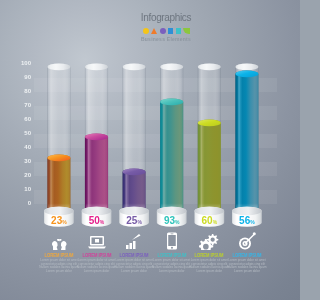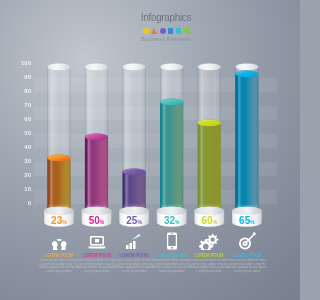--- a/index.html
+++ b/index.html
@@ -334,23 +334,23 @@
           <path d="M235.3 73.9 L235.3 211 L258.5 211 L258.5 73.9 A 11.6 3.4 0 0 0 235.3 73.9 Z" fill="url(#liq5)"></path>
           <rect x="236.10000000000002" y="197" width="21.599999999999998" height="14" fill="url(#liqGlow5)"></rect>
           <ellipse cx="246.9" cy="73.9" rx="11.6" ry="3.4" fill="url(#liqTop5)"></ellipse>
           <path d="M232 211 L232 222.5 A 14.9 4.2 0 0 0 261.8 222.5 L261.8 211 A 14.9 4.2 0 0 0 232 211 Z" fill="url(#bandG)"></path>
           <ellipse cx="246.9" cy="211" rx="14.9" ry="4.2" fill="url(#bandTop)"></ellipse>
         </g>
       </svg>
       <div class="band-txt" style="left: 43.9px; top: 214.5px; width: 30px; color: rgb(247, 148, 29); font-size: 10px; line-height: 11px;"><span>23</span><span style="font-size: 5px;">%</span></div>
       <div class="band-txt" style="left: 81.5px; top: 214.5px; width: 30px; color: rgb(230, 33, 140); font-size: 10px; line-height: 11px;"><span>50</span><span style="font-size: 5px;">%</span></div>
       <div class="band-txt" style="left: 119.1px; top: 214.5px; width: 30px; color: rgb(119, 92, 167); font-size: 10px; line-height: 11px;"><span>25</span><span style="font-size: 5px;">%</span></div>
-      <div class="band-txt" style="left: 156.7px; top: 214.5px; width: 30px; color: rgb(46, 196, 187); font-size: 10px; line-height: 11px;"><span>32</span><span style="font-size: 5px;">%</span></div>
+      <div class="band-txt" style="left: 156.7px; top: 214.5px; width: 30px; color: rgb(46, 196, 187); font-size: 10px; line-height: 11px;"><span>93</span><span style="font-size: 5px;">%</span></div>
       <div class="band-txt" style="left: 194.3px; top: 214.5px; width: 30px; color: rgb(205, 220, 35); font-size: 10px; line-height: 11px;"><span>60</span><span style="font-size: 5px;">%</span></div>
-      <div class="band-txt" style="left: 231.9px; top: 214.5px; width: 30px; color: rgb(11, 179, 233); font-size: 10px; line-height: 11px;"><span>65</span><span style="font-size: 5px;">%</span></div>
+      <div class="band-txt" style="left: 231.9px; top: 214.5px; width: 30px; color: rgb(11, 179, 233); font-size: 10px; line-height: 11px;"><span>56</span><span style="font-size: 5px;">%</span></div>
     </div>
 
   <div id="footer">
       <div class="fcell" style="left: 35.9px;">
         <div class="ficon">
           <svg width="16.5" height="11.5" viewBox="0 0 66 46">
             <g fill="#fff">
               <path d="M26 20 a11 11.5 0 1 0 -19.5 7.2 q1.6 2 1.6 4.6 L8.1 46 26 46 q0 -6 -2 -10 -2.6 -5.2 2 -8 z"></path>
               <path d="M40 20 a11 11.5 0 1 1 19.5 7.2 q-1.6 2 -1.6 4.6 L57.9 46 40 46 q0 -6 2 -10 2.6 -5.2 -2 -8 z"></path>
               <path d="M24.5 0 h8.5 v8.5 l-8.5 -3 z"></path>

